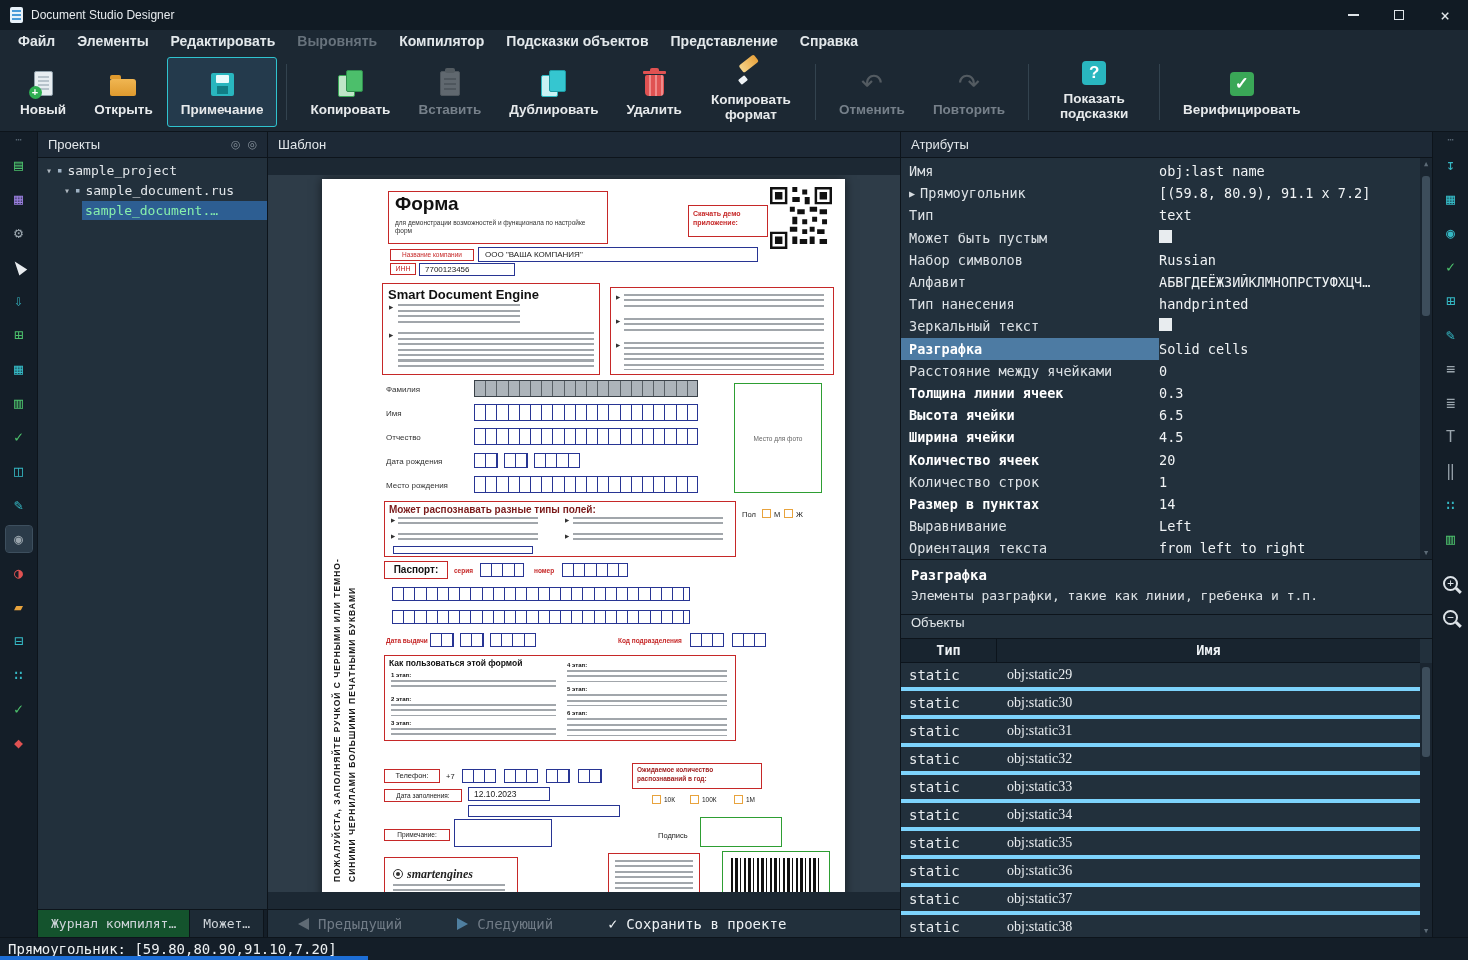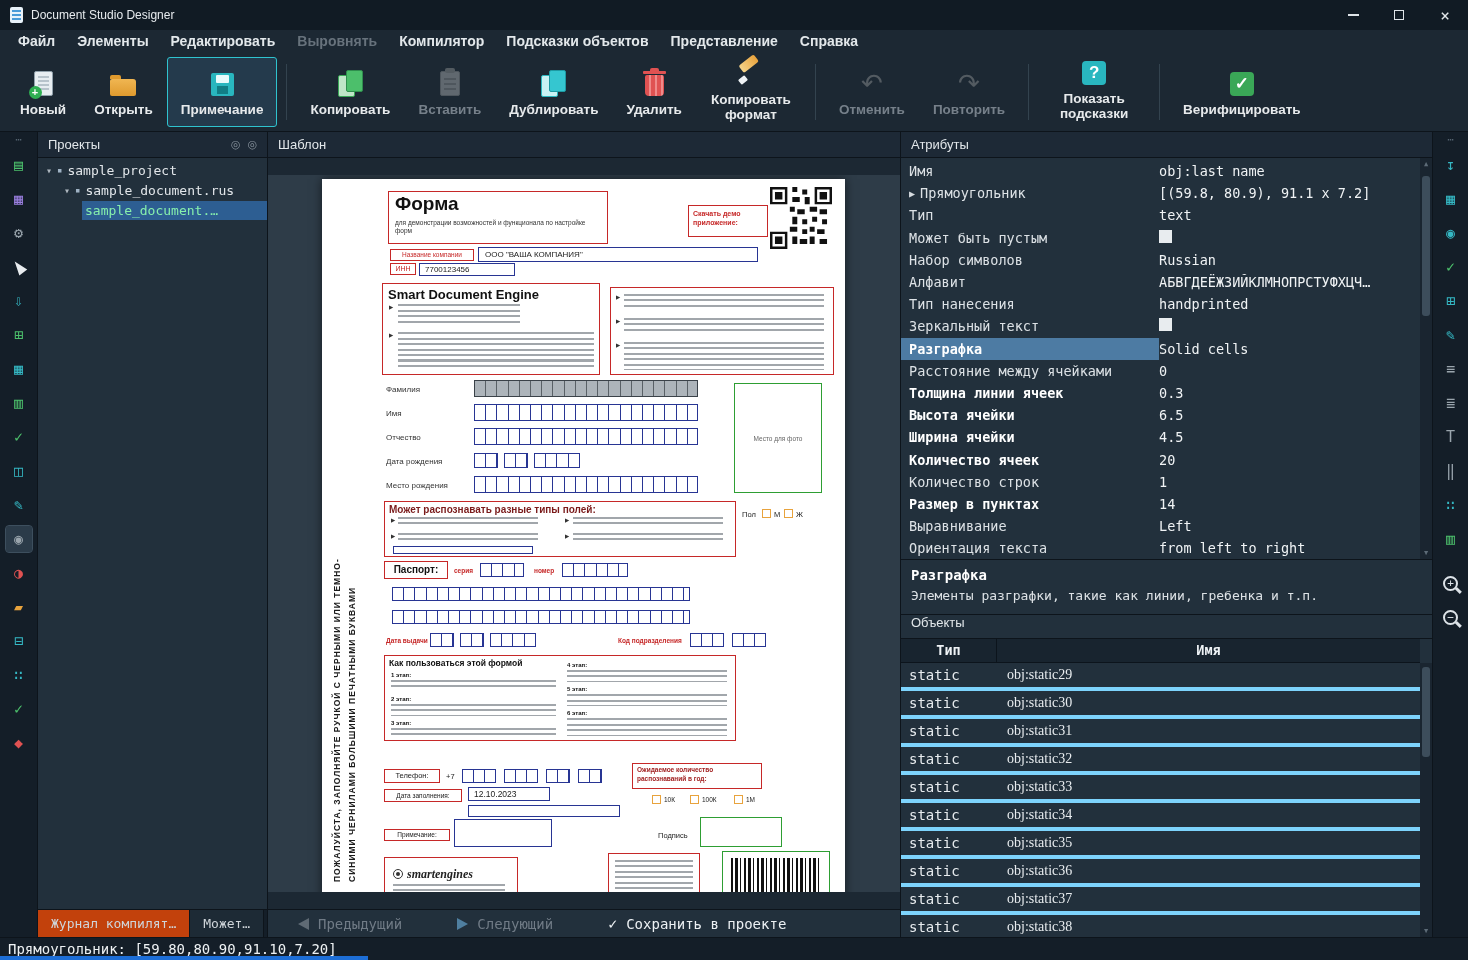--- a/index.html
+++ b/index.html
@@ -87,21 +87,21 @@
   .ph-btns{margin-left:auto;display:flex;gap:7px;color:#8d98a2;font-size:11px;}
   .projects{width:230px;background:#22303c;border-right:1px solid #0d141b;display:flex;flex-direction:column;}
   .tree{flex:1;padding-top:2px;font-size:13px;overflow:hidden;}
   .trow{height:20px;display:flex;align-items:center;gap:5px;color:#e2e6ea;white-space:nowrap;}
   .caret{color:#aeb7bf;font-size:10px;}
   .tico{color:#9fb2c4;font-size:9px;}
   .tsel{flex:1;background:#2d5e92;color:#86efac;height:19px;line-height:19px;padding-left:3px;overflow:hidden;}
   .btabs{height:28px;display:flex;background:#141e28;border-top:1px solid #0d141b;}
   .btab{height:100%;display:flex;align-items:center;padding:0 13px;font-size:13px;color:#cfd5da;
     background:#1d2a35;border-right:1px solid #0d141b;white-space:nowrap;}
-  .btab.act{background:#c2410c;}
+  .btab.act{background:#14532d;}
 
   .template{flex:1;display:flex;flex-direction:column;min-width:0;gap:17px;}
   .canvas{flex:1;background:#2e3c48;position:relative;overflow:hidden;}
   .navbar{height:28px;background:#22303c;border-top:1px solid #0d141b;display:flex;align-items:center;
     gap:55px;padding-left:30px;font-size:14px;}
   .navbtn{display:flex;align-items:center;gap:9px;color:#707b86;}
   .navbtn.save{color:#edf1f4;}
   .arr-l{width:0;height:0;border-top:6px solid transparent;border-bottom:6px solid transparent;border-right:11px solid #5f6a74;display:block;}
   .arr-r{width:0;height:0;border-top:6px solid transparent;border-bottom:6px solid transparent;border-left:11px solid #4f7fa0;display:block;}
   .chk-on{font-size:15px;}

